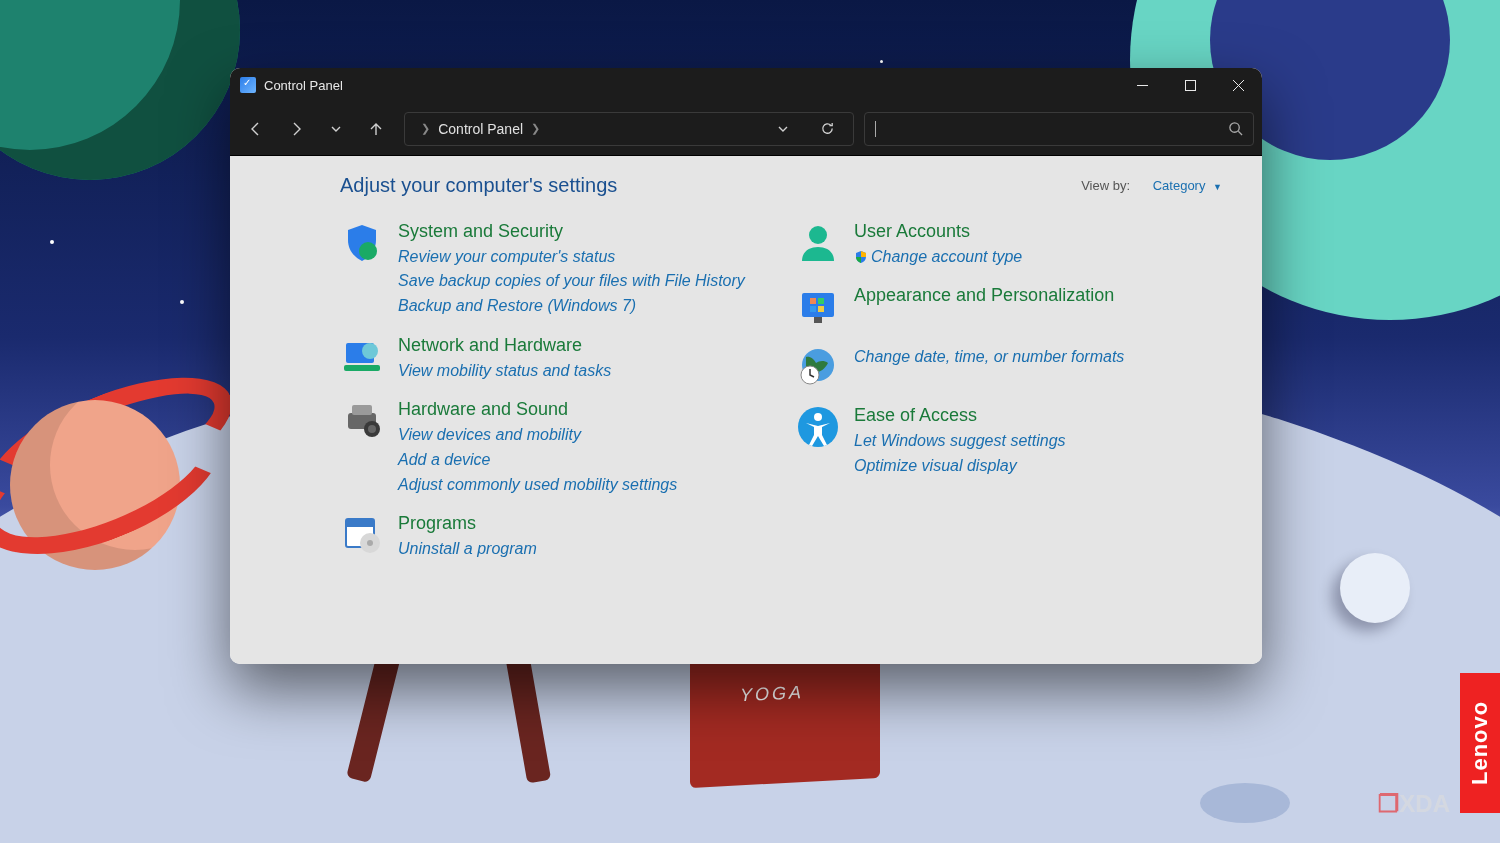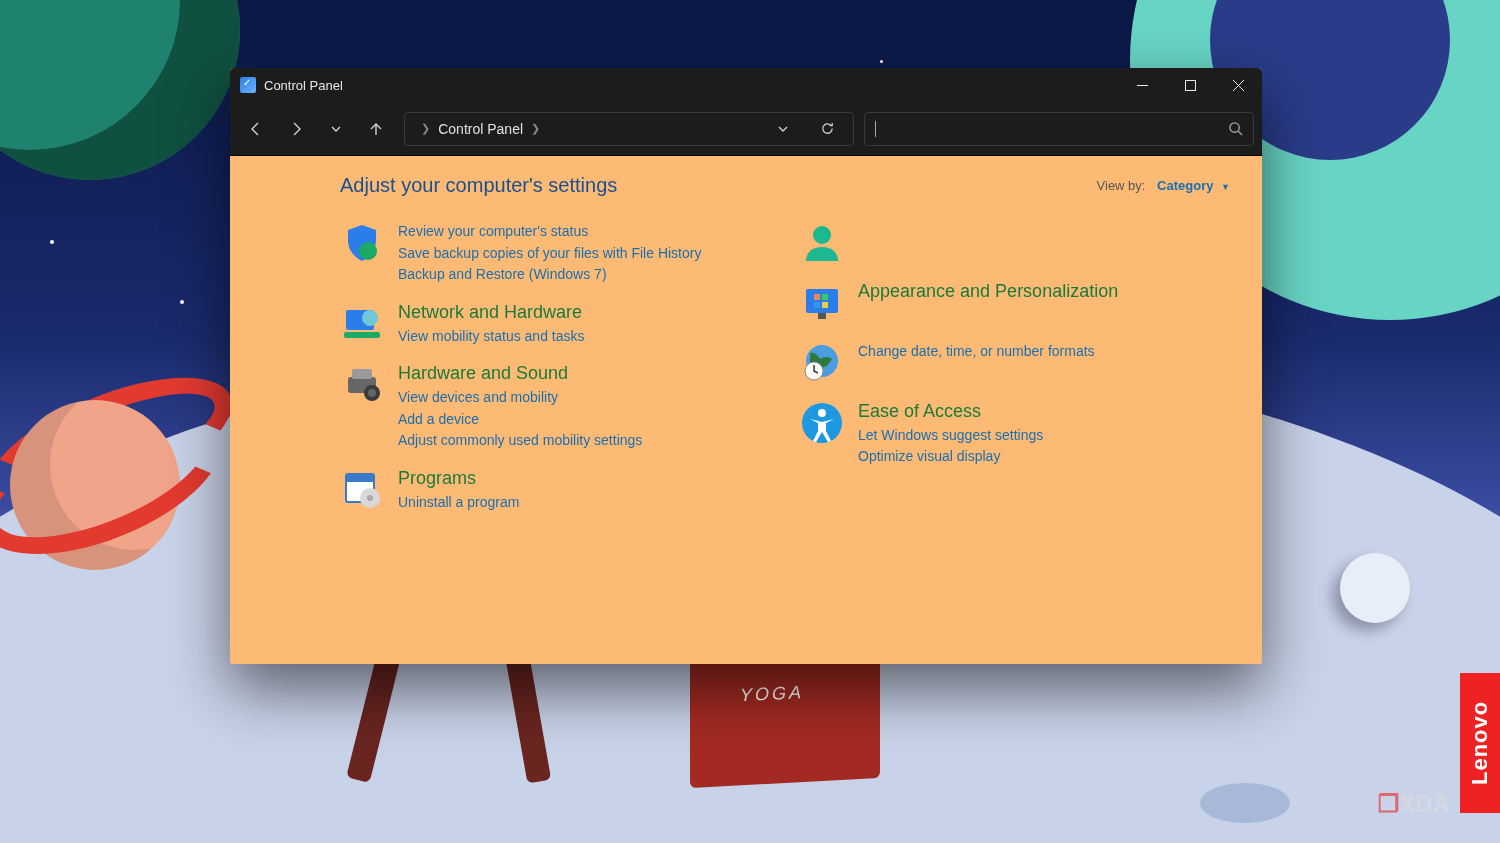--- a/index.html
+++ b/index.html
@@ -32,21 +32,21 @@
   .xda .q{ color:#e22; }
 
   
   .window {
     position: absolute;
     top: 68px;
     left: 230px;
     width: 1032px;
     height: 596px;
     background: #fff;
-    border-radius: 4px;
+    border-radius: 10px;
     box-shadow: 0 25px 60px rgba(0,0,0,0.55);
     overflow: hidden;
     display: flex;
     flex-direction: column;
   }
   .titlebar {
     height: 34px;
     background: #1c1c1c;
     display: flex;
     align-items: center;
@@ -68,37 +68,37 @@
   }
   .nav-btn { width:36px; height:36px; display:flex; align-items:center; justify-content:center; color:#d0d0d0; border-radius:4px;}
   .addr-bar { flex: 1; height:34px; background:#1c1c1c; border:1px solid #3a3a3a; border-radius:4px; display:flex; align-items:center; padding:0 8px; color:#e0e0e0; font-size:14px; gap:8px; margin:0 6px;}
   .addr-bar .chev{color:#888;font-size:11px;}
   .addr-dd { width:36px; height:34px; display:flex; align-items:center; justify-content:center; color:#d0d0d0;}
   .search-bar { width:390px; height:34px; background:#1c1c1c; border:1px solid #3a3a3a; border-radius:4px; display:flex; align-items:center; padding:0 10px; color:#888; font-size:14px; justify-content:space-between;}
   .search-bar .cursor{ width:1px; height:16px; background:#aaa; animation:blink 1s infinite;}
   @keyframes blink{50%{opacity:0;}}
   .content {
     flex:1;
-    background:#fdba74;
-    padding: 18px 32px 18px 110px;
+    background:#e5e5e5;
+    padding: 18px 40px 18px 110px;
     overflow:auto;
     position:relative;
   }
   .content-header { display:flex; justify-content:space-between; align-items:center; margin-bottom:24px;}
   .content-header h1 { font-weight:400; color:#1a5090; font-size:20px;}
   .viewby { font-size:13px; color:#555;}
-  .viewby .val{ color:#1a6fb0; margin-left:8px;font-weight:bold;}
+  .viewby .val{ color:#1a6fb0; margin-left:19px;}
   .viewby .dd{ font-size:9px; margin-left:4px; color:#1a6fb0;}
   .columns { display:flex; gap:30px;}
   .col { flex:1; display:flex; flex-direction:column; gap:16px;}
   .cat { display:flex; gap:14px;}
   .cat-icon { width:44px; height:44px; flex-shrink:0; display:flex; align-items:center; justify-content:center; font-size:32px;}
   .cat-body { display:flex; flex-direction:column;}
   .cat-title { font-size:18px; color:#1a7a3a; font-weight:400; line-height:1.2; margin-bottom:2px;}
-  .cat-link { font-size:14px; color:#1a6fb0; line-height:1.55; cursor:pointer;}
+  .cat-link { font-size:16px; color:#1a6fb0; line-height:1.55; cursor:pointer;font-style:italic;}
   .shield-badge{ display:inline-block; width:14px; height:14px; vertical-align:-2px; margin-right:3px;}
   svg { display:block; }
 </style>
 </head>
 <body>
 
 <div class="wp-moon"></div>
 <div class="wp-crater1"></div>
 <div class="wp-planet-tr"></div>
 <div class="wp-planet-tr2"></div>
@@ -204,20 +204,21 @@
       <div class="col">
 
         <div class="cat">
           <div class="cat-icon">
             <svg width="44" height="44" viewBox="0 0 44 44">
                 <path d="M22 4l14 5v10c0 10-6 17-14 21C14 36 8 29 8 19V9z" fill="#2b7de9"></path>
                 <circle cx="28" cy="30" r="9" fill="#1aaa66"></circle>
               </svg>
           </div>
           <div class="cat-body">
+            <a class="cat-title">System and Security</a>
             <a class="cat-link">Review your computer's status</a>
             <a class="cat-link">Save backup copies of your files with File History</a>
             <a class="cat-link">Backup and Restore (Windows 7)</a>
           </div>
         </div>
 
         <div class="cat">
           <div class="cat-icon">
             <svg width="44" height="44" viewBox="0 0 44 44">
                 <rect x="6" y="8" width="28" height="20" rx="2" fill="#2b7de9"></rect>
@@ -266,20 +267,32 @@
       </div>
 
       <div class="col">
 
         <div class="cat">
           <div class="cat-icon">
             <svg width="44" height="44" viewBox="0 0 44 44">
                 <circle cx="22" cy="14" r="9" fill="#1cb890"></circle>
                 <path d="M6 40c0-10 8-14 16-14s16 4 16 14z" fill="#1cb890"></path>
               </svg>
+          </div>
+          <div class="cat-body">
+            <a class="cat-title">User Accounts</a>
+            <a class="cat-link">
+              <span class="shield-badge">
+                <svg width="14" height="14" viewBox="0 0 14 14">
+                    <path d="M7 1l5 2v4c0 3-2 5-5 6-3-1-5-3-5-6V3z" fill="#2b7de9"></path>
+                    <path d="M7 1l5 2v4H7z" fill="#ffb400"></path>
+                    <path d="M7 7v6c-3-1-5-3-5-6h5z" fill="#1aaa44"></path>
+                  </svg>
+              </span><span>Change account type</span>
+            </a>
           </div>
         </div>
 
         <div class="cat">
           <div class="cat-icon">
             <svg width="44" height="44" viewBox="0 0 44 44">
                 <rect x="6" y="8" width="32" height="24" rx="2" fill="#2b7de9"></rect>
                 <rect x="14" y="13" width="6" height="6" fill="#e85"></rect>
                 <rect x="22" y="13" width="6" height="6" fill="#3c6"></rect>
                 <rect x="14" y="21" width="6" height="6" fill="#39e"></rect>

